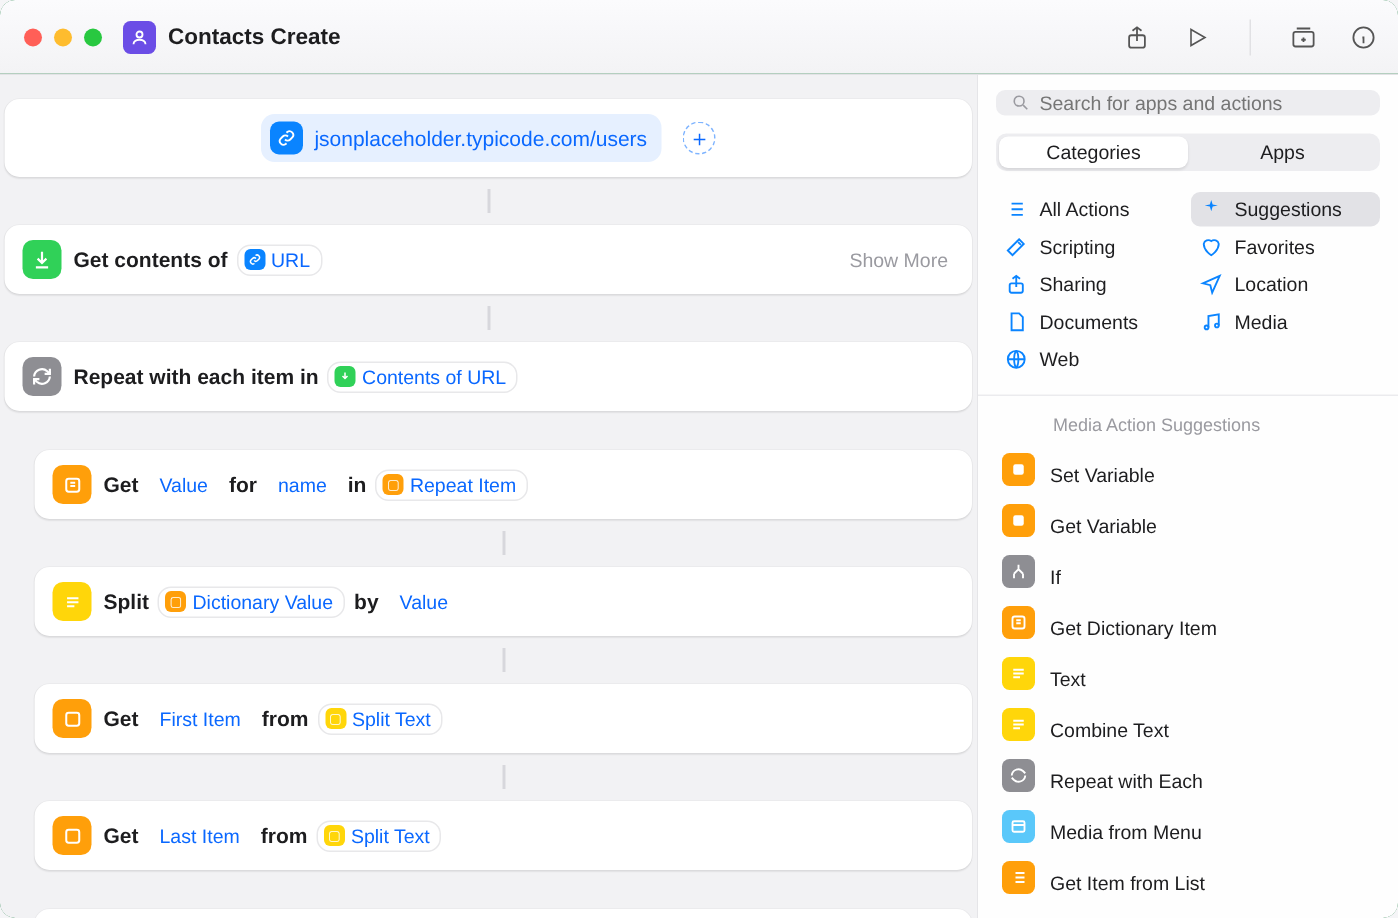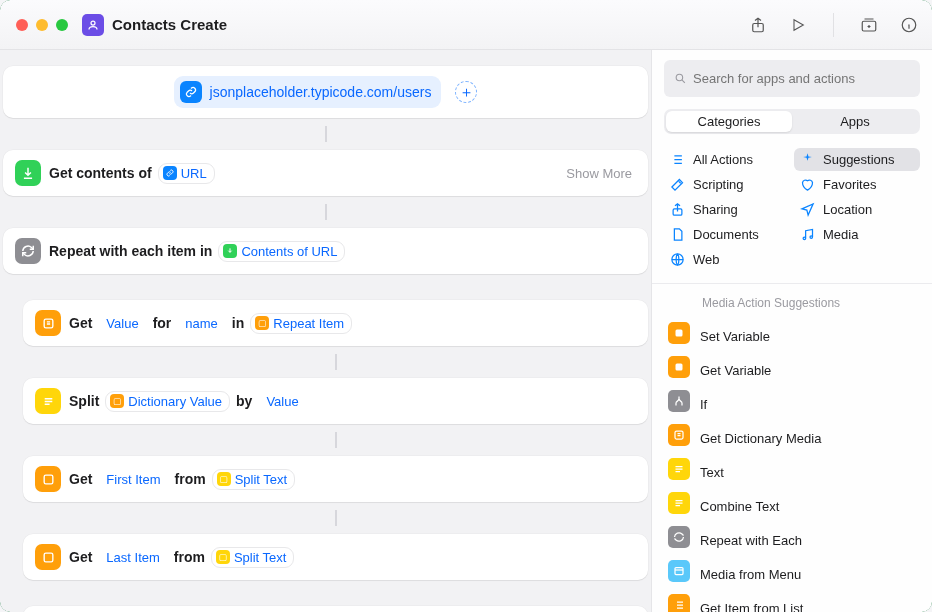--- a/index.html
+++ b/index.html
@@ -111,21 +111,21 @@
   
   .sidebar {
     width: 280px; flex-shrink: 0;
     background: #fefefe;
     display: flex; flex-direction: column;
   }
   .search {
     margin: 10px 12px;
     background: #ededf0;
     border-radius: 6px;
-    padding: 11px 10px;
+    padding: 1px 10px;
     display: flex; align-items: center; gap: 6px;
     color: #9a9aa0;
   }
   .search input {
     border: none; background: transparent; outline: none; flex: 1;
     font-size: 13px; color: #333;
   }
   .seg {
     margin: 2px 12px 10px 12px;
     background: #ededf0;
@@ -486,21 +486,21 @@
             </span>
             <span>If</span>
           </div>
           <div class="sugg">
             <span class="sq" style="background:#ff9f0a">
               <svg width="12" height="12" viewBox="0 0 24 24" fill="none" stroke="#fff" stroke-width="2.5">
                 <rect x="4" y="4" width="16" height="16" rx="3"></rect>
                 <path d="M9 9h6M9 13h6"></path>
               </svg>
             </span>
-            <span>Get Dictionary Media</span>
+            <span>Get Dictionary Item</span>
           </div>
           <div class="sugg">
             <span class="sq" style="background:#ffd60a">
               <svg width="12" height="12" viewBox="0 0 24 24" fill="none" stroke="#fff" stroke-width="2.5">
                 <path d="M5 7h14M5 12h14M5 17h9"></path>
               </svg>
             </span>
             <span>Text</span>
           </div>
           <div class="sugg">

